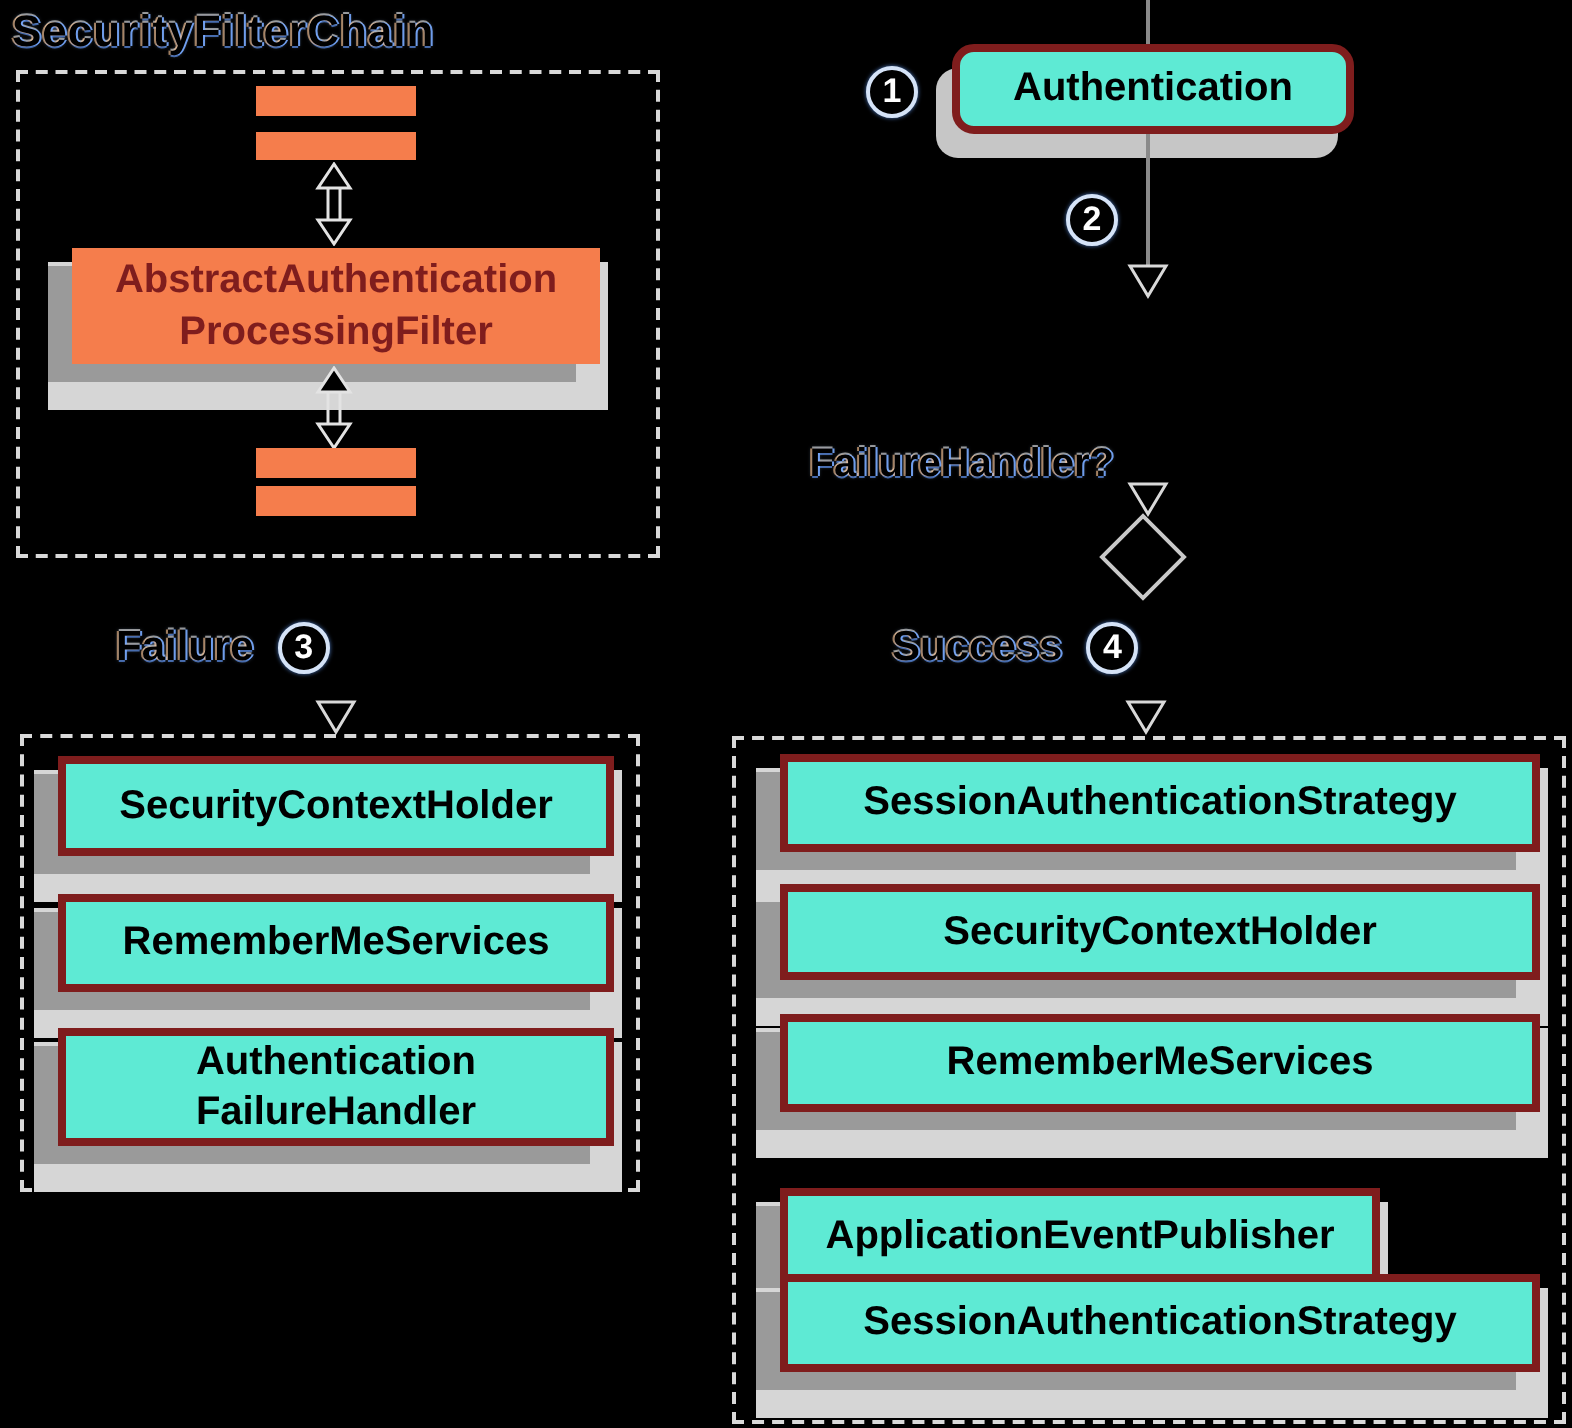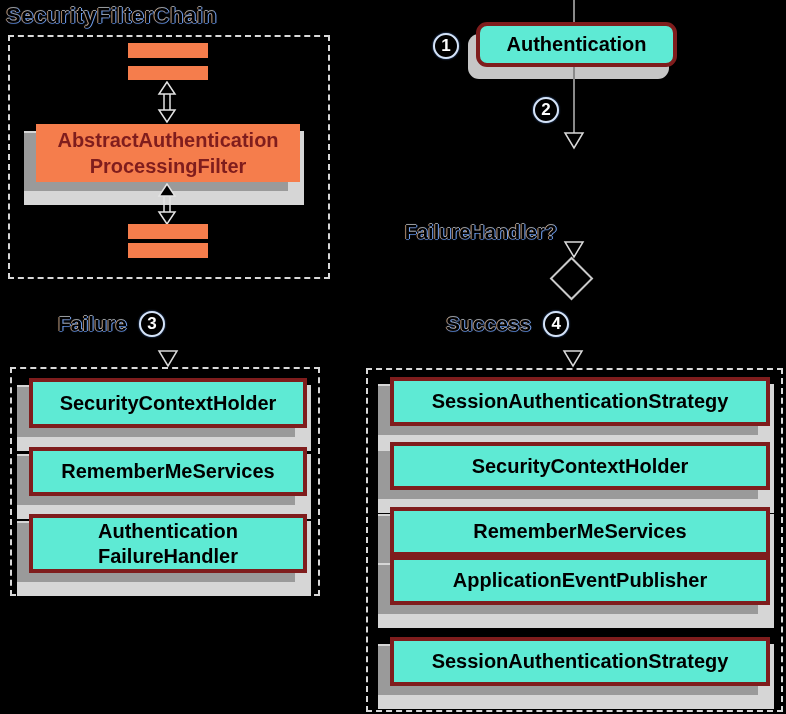--- a/index.html
+++ b/index.html
@@ -132,16 +132,16 @@
   <div class="abs blue-box" style="left:29px;top:378px;width:278px;height:50px;">SecurityContextHolder</div>
   <div class="abs blue-box" style="left:29px;top:447px;width:278px;height:49px;">RememberMeServices</div>
   <div class="abs blue-box" style="left:29px;top:514px;width:278px;height:59px;">Authentication
 FailureHandler</div>
 
   <div class="abs dashedbox" style="left:366px;top:368px;width:413px;height:340px;"></div>
 
   <div class="abs blue-box" style="left:390px;top:377px;width:380px;height:49px;">SessionAuthenticationStrategy</div>
   <div class="abs blue-box" style="left:390px;top:442px;width:380px;height:48px;">SecurityContextHolder</div>
   <div class="abs blue-box" style="left:390px;top:507px;width:380px;height:49px;">RememberMeServices</div>
-  <div class="abs blue-box" style="left:390px;top:556px;width:380px;height:49px;">ApplicationEventPublisher</div>
+  <div class="abs blue-box" style="left:390px;top:594px;width:300px;height:49px;">ApplicationEventPublisher</div>
   <div class="abs blue-box" style="left:390px;top:637px;width:380px;height:49px;">SessionAuthenticationStrategy</div>
 
 </div>
 
 </body></html>

